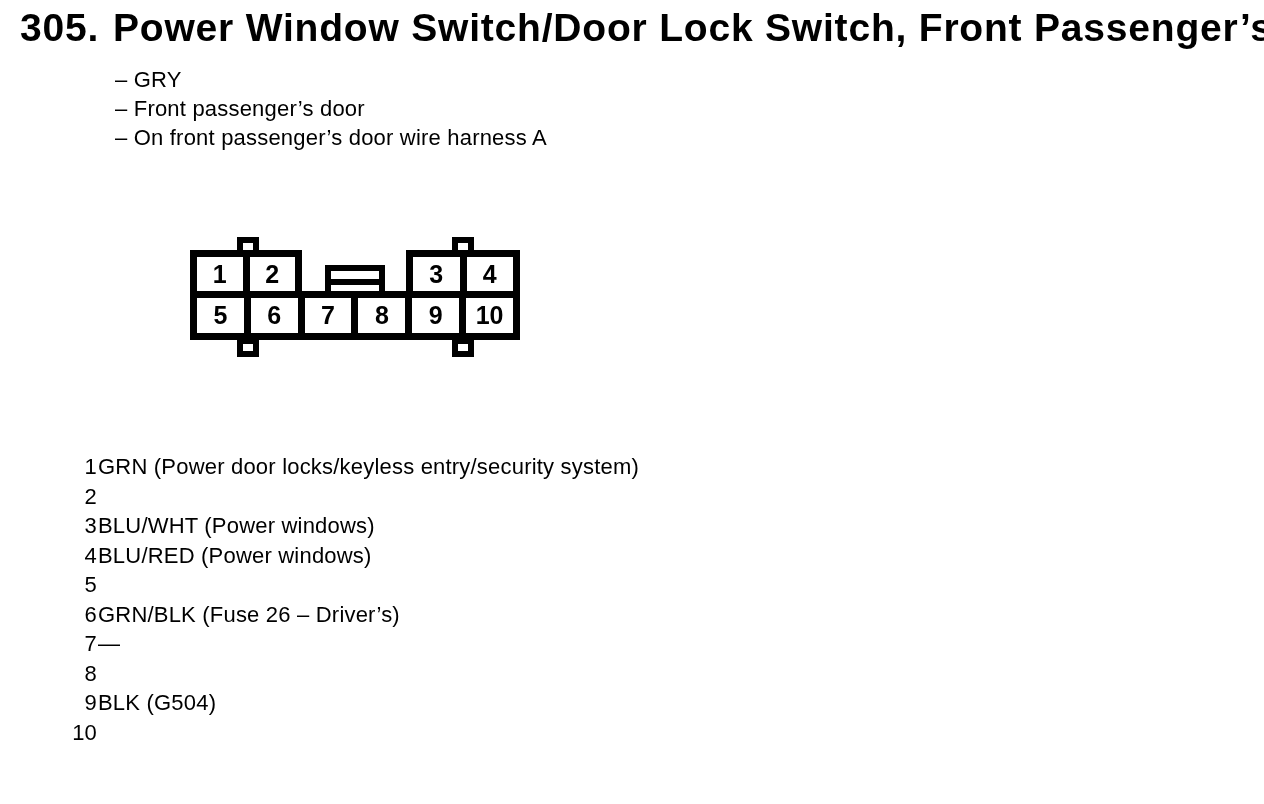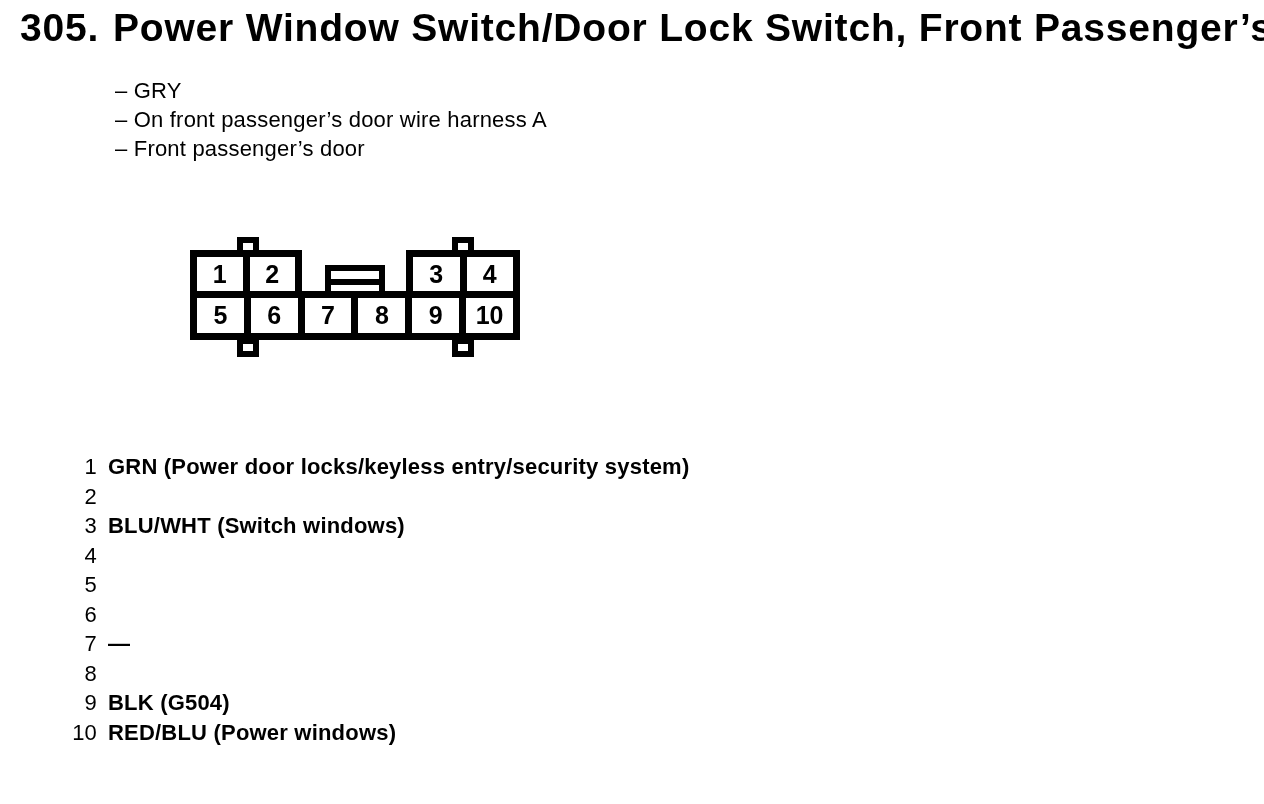--- a/index.html
+++ b/index.html
@@ -12,21 +12,21 @@
   
   .header {
     position: absolute; left: 20px; top: 8px;
     display: flex; align-items: flex-start;
     font-weight: bold; font-size: 39px; line-height: 40px;
     letter-spacing: 0.8px; white-space: nowrap;
   }
   .header-num { width: 93px; flex: none; }
   
   .details {
-    position: absolute; left: 115px; top: 76px;
+    position: absolute; left: 115px; top: 65px;
     font-size: 22px; line-height: 29px; letter-spacing: 0.2px;
     white-space: nowrap;
   }
   
   .connector { position: absolute; left: 186px; top: 237px; width: 348px; height: 120px; }
   .connector * { box-sizing: border-box; }
   .tab {
     position: absolute; width: 22px; height: 19px;
     border: 6px solid #000; background: #fff; z-index: 0;
   }
@@ -55,34 +55,34 @@
     border: 6px solid #000; border-bottom: none; background: #fff; z-index: 1;
   }
   .key-bar { position: absolute; left: 0; right: 0; top: 8px; height: 6px; background: #000; }
   
   .pinout {
     position: absolute; left: 60px; top: 452px;
     font-size: 22px; line-height: 29.5px; letter-spacing: 0.2px;
   }
   .pin-row { display: flex; }
   .pin-num { width: 37px; flex: none; text-align: right; }
-  .pin-desc { margin-left: 11px; white-space: pre-line; font-weight: bold; }
+  .pin-desc { margin-left: 1px; white-space: pre-line; }
 </style>
 </head>
 <body>
 
 <div class="header">
   <span class="header-num">305.</span>
   <span>Power Window Switch/Door Lock Switch, Front Passenger’s</span>
 </div>
 
 <div class="details">
   <div>– GRY</div>
+  <div>– Front passenger’s door</div>
   <div>– On front passenger’s door wire harness A</div>
-  <div>– Front passenger’s door</div>
 </div>
 
 <div class="connector">
   <div class="tab tab-tl"></div>
   <div class="tab tab-tr"></div>
   <div class="tab tab-bl"></div>
   <div class="tab tab-br"></div>
 
   <div class="block block-tl">
     <div class="cell">1</div>
@@ -111,39 +111,40 @@
 <div class="pinout">
   <div class="pin-row">
     <span class="pin-num">1</span>
     <span class="pin-desc">GRN (Power door locks/keyless entry/security system)</span>
   </div>
   <div class="pin-row">
     <span class="pin-num">2</span>
   </div>
   <div class="pin-row">
     <span class="pin-num">3</span>
-    <span class="pin-desc">BLU/WHT (Switch windows)</span>
+    <span class="pin-desc">BLU/WHT (Power windows)</span>
   </div>
   <div class="pin-row">
     <span class="pin-num">4</span>
+    <span class="pin-desc">BLU/RED (Power windows)</span>
   </div>
   <div class="pin-row">
     <span class="pin-num">5</span>
   </div>
   <div class="pin-row">
     <span class="pin-num">6</span>
+    <span class="pin-desc">GRN/BLK (Fuse 26 – Driver’s)</span>
   </div>
   <div class="pin-row">
     <span class="pin-num">7</span>
     <span class="pin-desc">—</span>
   </div>
   <div class="pin-row">
     <span class="pin-num">8</span>
   </div>
   <div class="pin-row">
     <span class="pin-num">9</span>
     <span class="pin-desc">BLK (G504)</span>
   </div>
   <div class="pin-row">
     <span class="pin-num">10</span>
-    <span class="pin-desc">RED/BLU (Power windows)</span>
   </div>
 </div>
 
 </body></html>

